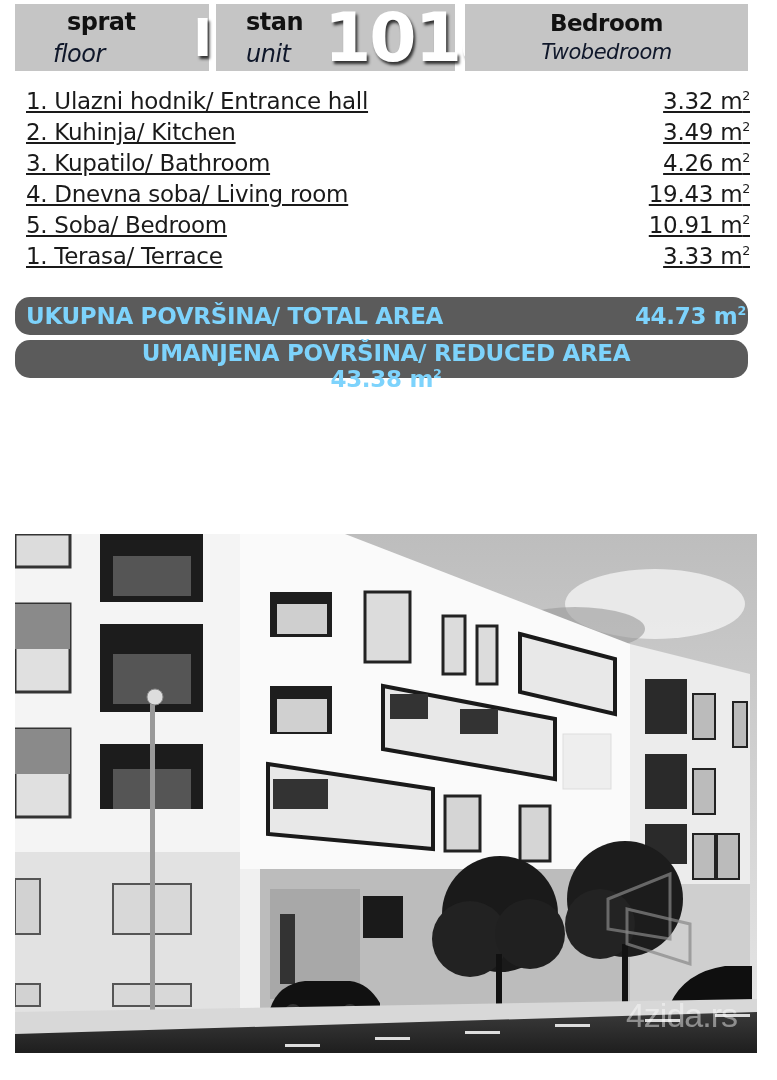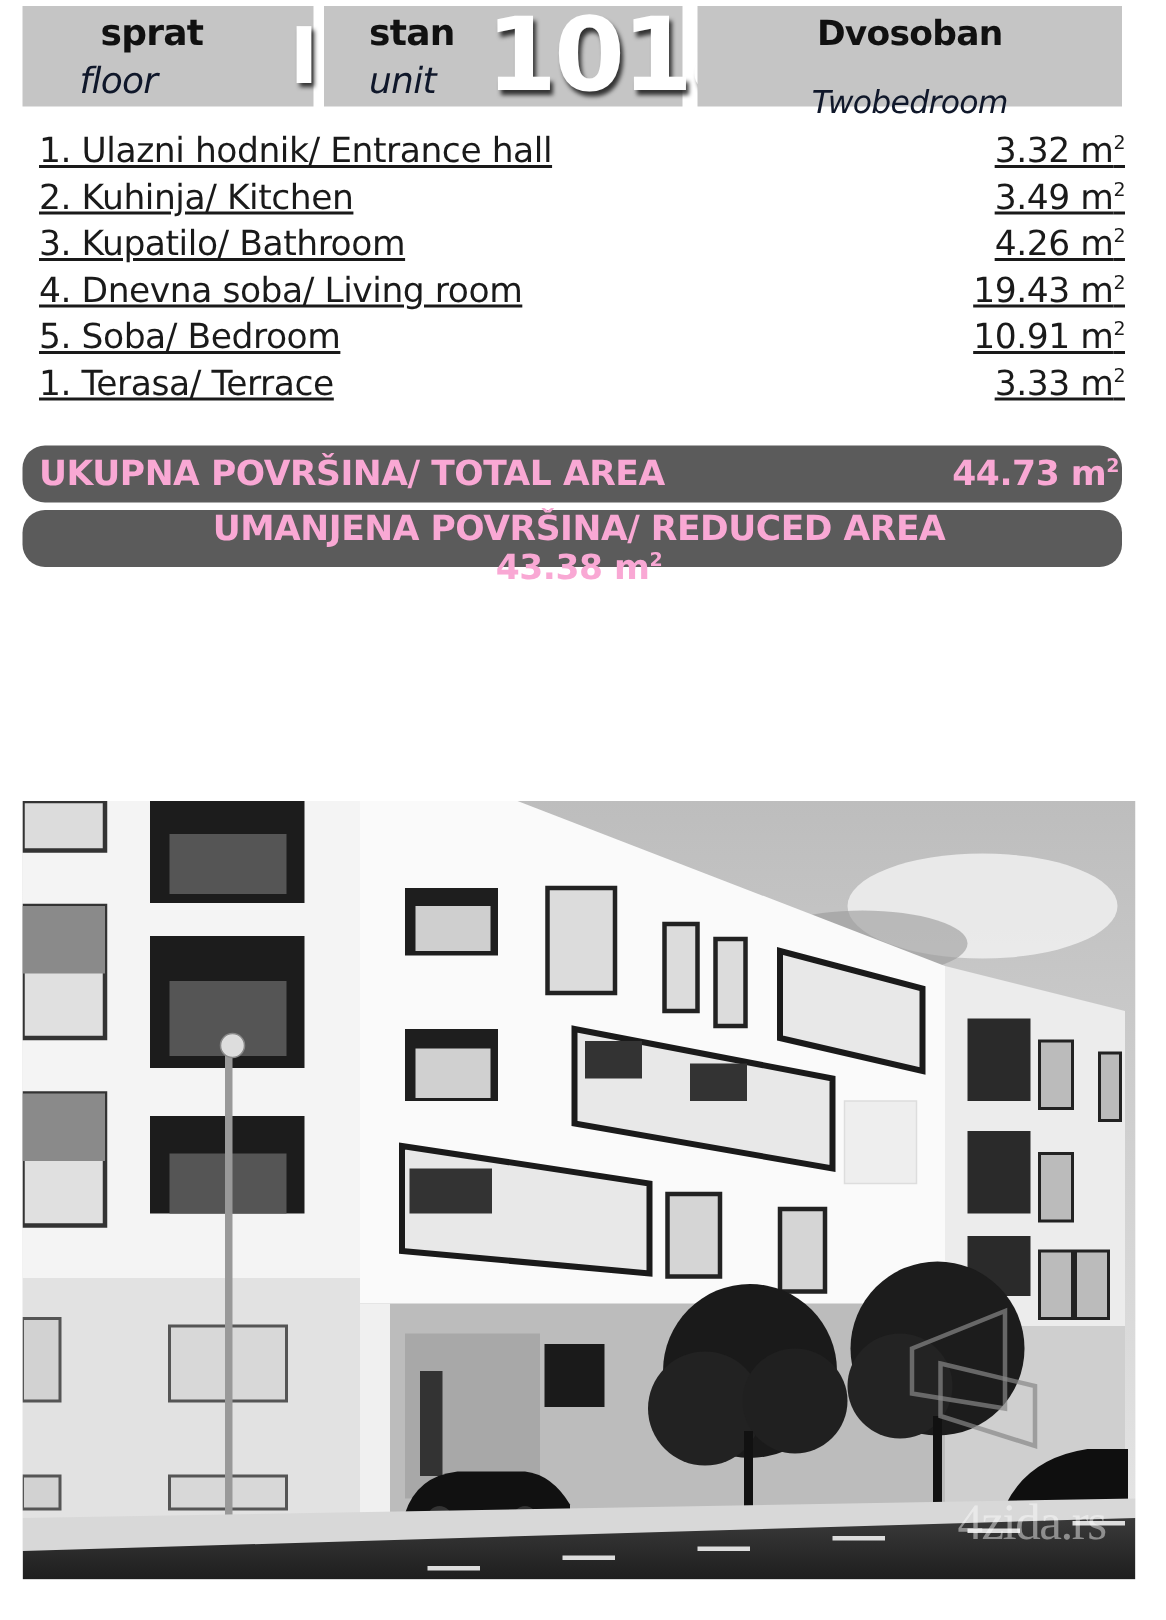--- a/index.html
+++ b/index.html
@@ -17,55 +17,55 @@
     #box-floor .lbl-i { left: 38px; top: 36px; }
     #box-floor .big { left: 178px; top: 4px; font-size: 52px; line-height: 60px; }
 
     #box-unit { left: 216px; width: 239px; }
     #box-unit .lbl-b { left: 30px; top: 4px; }
     #box-unit .lbl-i { left: 30px; top: 36px; }
     #box-unit .big { left: 108px; top: 4px; font-size: 68px; line-height: 60px; letter-spacing: -2px; }
 
     #box-type { left: 465px; width: 283px; text-align: center; }
     #box-type .lbl-b { left: 0; right: 0; top: 6px; font-size: 23px; }
-    #box-type .lbl-i { left: 0; right: 0; top: 36px; font-size: 21px; margin-top: 16px; }
+    #box-type .lbl-i { left: 0; right: 0; top: 36px; font-size: 21px; }
 
     .rooms { position: absolute; left: 26px; top: 86px; width: 724px; }
     .room { display: flex; justify-content: space-between; height: 31px; line-height: 31px;
             font-size: 23px; color: #1a1a1a; letter-spacing: -0.3px; text-decoration: underline; }
     .room .area sup, .bar .val sup { font-size: 0.55em; vertical-align: super; line-height: 0; }
 
     .bar { position: absolute; left: 15px; width: 733px; height: 38px; background: #5b5b5b;
-           color: #f9a8d4; font-weight: bold; font-size: 23px; display: flex; justify-content: space-between;
+           color: #7dd3fc; font-weight: bold; font-size: 23px; display: flex; justify-content: space-between;
            align-items: center; padding: 0 2px 0 11px; letter-spacing: -0.3px; border-radius: 15px; }
     #bar-total { top: 297px; }
     #bar-reduced { top: 340px; flex-direction: column; }
 
     .render { position: absolute; left: 15px; top: 534px; width: 742px; height: 519px; overflow: hidden; background: #eee; }
     .render svg { display: block; }
     .watermark { position: absolute; right: 20px; bottom: 18px; font-size: 34px; color: rgba(255,255,255,0.45);
-                 font-family: Liberation Serif, serif; letter-spacing: -1px; }
+                 font-family: Liberation Sans, sans-serif; letter-spacing: -1px; }
   </style>
 </head>
 <body>
 
 <div class="hbox" id="box-floor">
   <span class="lbl-b">sprat</span>
   <span class="lbl-i">floor</span>
   <span class="big">I</span>
 </div>
 
 <div class="hbox" id="box-unit">
   <span class="lbl-b">stan</span>
   <span class="lbl-i">unit</span>
   <span class="big">101a</span>
 </div>
 
 <div class="hbox" id="box-type">
-  <span class="lbl-b">Dvosoban</span>
+  <span class="lbl-b">Bedroom</span>
   <span class="lbl-i">Twobedroom</span>
 </div>
 
 <div class="rooms">
   <div class="room">
     <span>1. Ulazni hodnik/ Entrance hall</span>
     <span class="area"><span>3.32 m</span><sup>2</sup></span>
   </div>
   <div class="room">
     <span>2. Kuhinja/ Kitchen</span>

